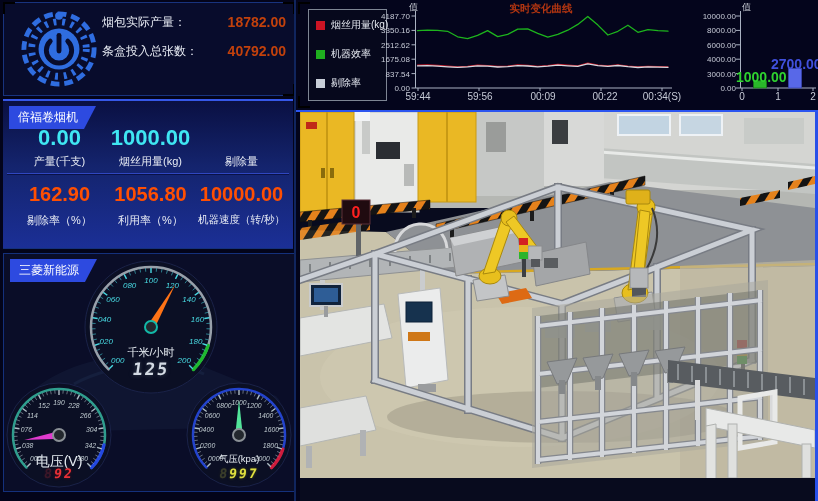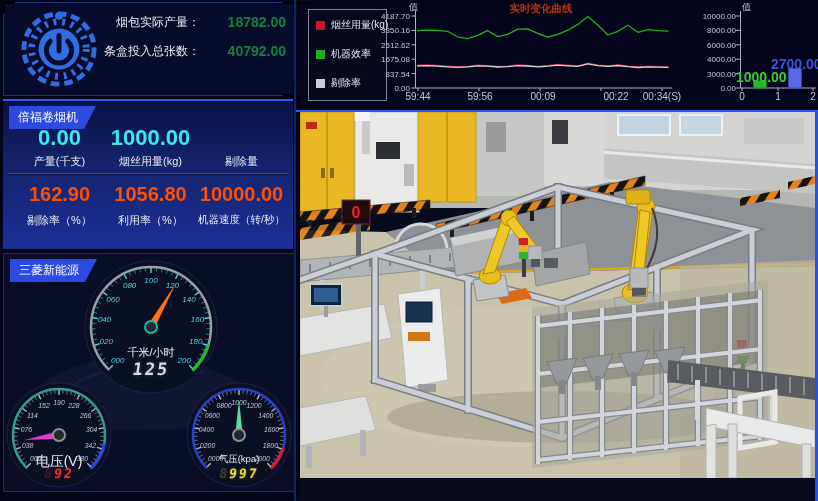--- a/index.html
+++ b/index.html
@@ -1,22 +1,22 @@
 <!DOCTYPE html>
 <html><head>
 <meta charset="utf-8">
 <style>
   html,body{margin:0;padding:0;background:#03041a;width:818px;height:501px;overflow:hidden;
     font-family:"Liberation Sans",sans-serif;position:relative;}
   .abs{position:absolute;}
   
   .stats-panel{left:3px;top:2px;width:290px;height:92px;background:#080c2c;border:1px solid #18337e;}
   .stat-row{position:absolute;left:98px;right:8px;height:18px;display:flex;align-items:center;}
-  .stat-label{flex:1;text-align:right;color:#e8ecf4;font-size:12px;white-space:nowrap;}
-  .stat-value{width:86px;text-align:right;color:#15803d;font-size:14px;font-weight:bold;white-space:nowrap;}
+  .stat-label{flex:1;text-align:left;color:#e8ecf4;font-size:12px;white-space:nowrap;}
+  .stat-value{width:86px;text-align:right;color:#c2410c;font-size:14px;font-weight:bold;white-space:nowrap;}
   .bracket{position:absolute;width:10px;height:10px;}
   .bk-blue{border-color:#2a52e8;}
   .bk-cyan{border-color:#35e0e8;}
   .bk-tl{border-left:2px solid;border-top:2px solid;}
   .bk-tr{border-right:2px solid;border-top:2px solid;}
   .bk-bl{border-left:2px solid;border-bottom:2px solid;}
   .bk-br{border-right:2px solid;border-bottom:2px solid;}
   
   .machine-panel{left:3px;top:99px;width:290px;height:147px;
     background:linear-gradient(180deg,#0a1042 0%,#14246e 45%,#1b2f96 100%);
@@ -365,21 +365,21 @@
       <line x1="244" y1="88" x2="244" y2="91" stroke="#aab2c2" stroke-width="1"></line>
       <line x1="305" y1="88" x2="305" y2="91" stroke="#aab2c2" stroke-width="1"></line>
       <line x1="366" y1="88" x2="366" y2="91" stroke="#aab2c2" stroke-width="1"></line>
       <polyline points="121.5,65.1 131.5,65.0 141.5,65.5 151.6,66.2 161.6,66.9 171.6,66.3 181.6,65.1 191.6,65.6 201.7,66.5 211.7,66.1 221.7,64.9 231.7,65.4 241.7,66.3 251.8,65.6 261.8,64.5 271.8,65.2 281.8,65.9 291.8,63.2 301.9,65.1 311.9,65.8 321.9,64.9 331.9,66.2 341.9,66.9 352.0,66.4 362.0,66.6 372.0,66.8" fill="none" stroke="#c41624" stroke-width="1.3" stroke-linejoin="round" stroke-linecap="round"></polyline>
       <polyline points="121.5,30.6 131.5,30.2 141.5,30.4 151.6,31.3 161.6,36.8 171.6,38.7 181.6,35.4 191.6,30.6 201.7,36.6 211.7,34.4 221.7,29.2 231.7,28.9 241.7,33.3 251.8,37.1 261.8,34.4 271.8,30.2 281.8,24.4 291.8,16.5 301.9,25.1 311.9,35.0 321.9,31.3 331.9,25.2 341.9,32.3 352.0,29.7 362.0,30.7 372.0,31.1" fill="none" stroke="#1db41d" stroke-width="1.3" stroke-linejoin="round" stroke-linecap="round"></polyline>
       <polyline points="121.5,65.9 131.5,65.7 141.5,66.2 151.6,66.8 161.6,67.4 171.6,66.9 181.6,65.8 191.6,66.2 201.7,67.0 211.7,66.6 221.7,65.6 231.7,66.0 241.7,66.9 251.8,66.2 261.8,65.2 271.8,65.8 281.8,66.4 291.8,63.8 301.9,65.6 311.9,66.3 321.9,65.5 331.9,66.7 341.9,67.5 352.0,66.9 362.0,67.1 372.0,67.3" fill="none" stroke="#d4d8de" stroke-width="1.3" stroke-linejoin="round" stroke-linecap="round"></polyline>
     </svg>
   <div class="xtick" style="left:100px">59:44</div>
   <div class="xtick" style="left:162px">59:56</div>
   <div class="xtick" style="left:225px">00:09</div>
-  <div class="xtick" style="left:298px">00:22</div>
+  <div class="xtick" style="left:287px">00:22</div>
   <div class="xtick" style="left:344px">00:34(S)</div>
 
   <div class="bar-chart">
     <div class="axis-label" style="left:52px;top:1px">值</div>
     <div class="ytick" style="left:0;top:12px">10000.00</div>
     <div class="ytick" style="left:0;top:26px">8000.00</div>
     <div class="ytick" style="left:0;top:40.5px">6000.00</div>
     <div class="ytick" style="left:0;top:55px">4000.00</div>
     <div class="ytick" style="left:0;top:69.5px">3000.00</div>
     <div class="ytick" style="left:0;top:84px">0.00</div>

